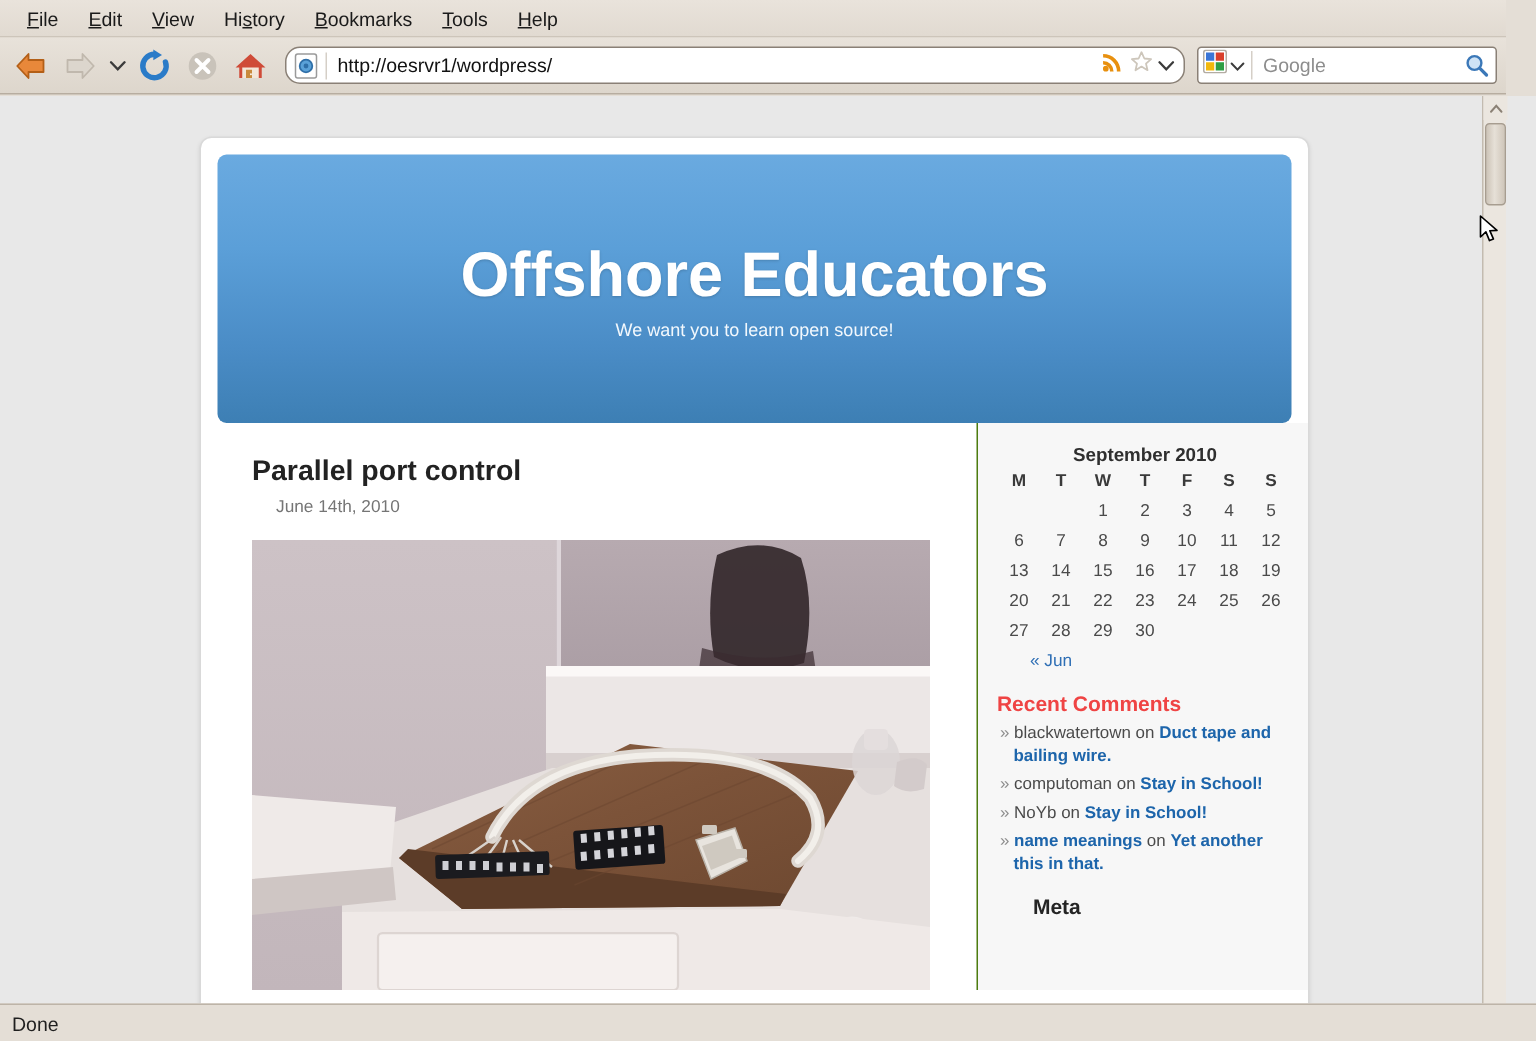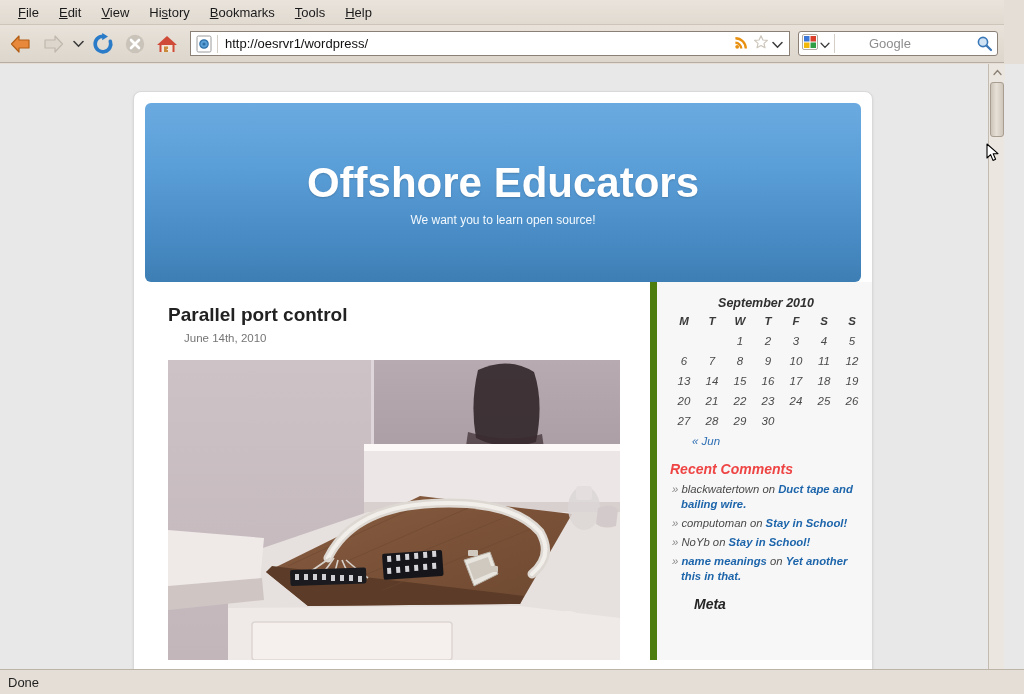--- a/index.html
+++ b/index.html
@@ -46,21 +46,21 @@
     font-size: 9px; color: #3b3b3b;
   }
 
   
   .urlbar {
     flex: 1 1 auto;
     height: 25px;
     margin: 0 4px 0 6px;
     background: #ffffff;
     border: 1px solid #8a8076;
-    border-radius: 0;
+    border-radius: 10px;
     display: flex; align-items: center;
     padding: 0 2px;
     min-width: 0;
   }
   .url-favicon {
     width: 20px; height: 19px;
     margin: 0 3px 0 1px;
     display: flex; align-items: center; justify-content: center;
     flex: 0 0 auto;
   }
@@ -85,21 +85,21 @@
   .search-engine {
     display: flex; align-items: center; gap: 2px;
     padding: 0 4px 0 3px;
     border-right: 1px solid #d5cfc7;
     height: 19px;
   }
   .search-text {
     flex: 1 1 auto;
     font-size: 13px; color: #8d8d8d;
     padding-left: 7px;
-    white-space: nowrap; overflow: hidden; margin-left: 27px;
+    white-space: nowrap; overflow: hidden;
   }
   .search-go { padding-right: 4px; display: flex; align-items: center; }
 
   
   .viewport {
     position: absolute;
     left: 0; top: 64px;
     width: 1024px; height: 605px;
     background: #e8e8e8;
     overflow: hidden;
@@ -163,23 +163,22 @@
     width: 452px; height: 300px;
     position: relative;
     overflow: hidden;
     background: #b9b0b4;
     border: 0;
   }
 
   .sidebar-col {
     width: 222px;
     background: #f7f7f7;
-    border-left: 7px solid #4d7c0f;
+    border-left: 1px solid #4d7c0f;
     padding: 14px 10px 0 13px;
-    font-style: italic;
   }
 
   
   .cal-caption {
     text-align: center;
     font-size: 12.5px; font-weight: bold;
     color: #2f2f2f;
     padding-bottom: 4px;
   }
   table.calendar {

